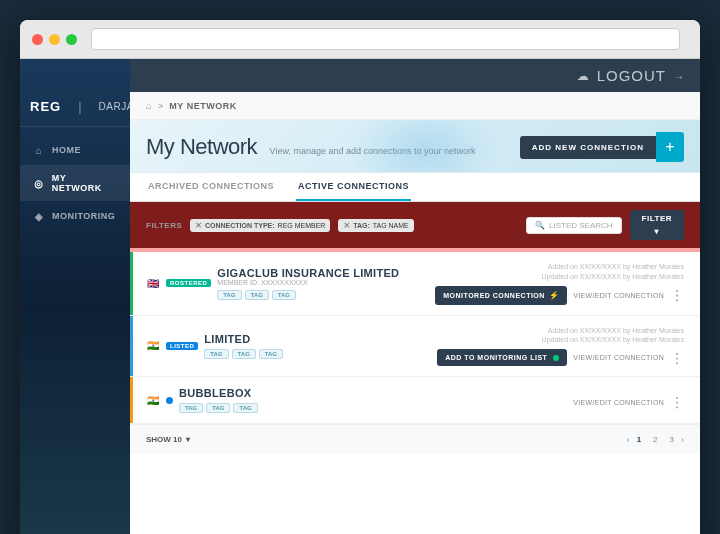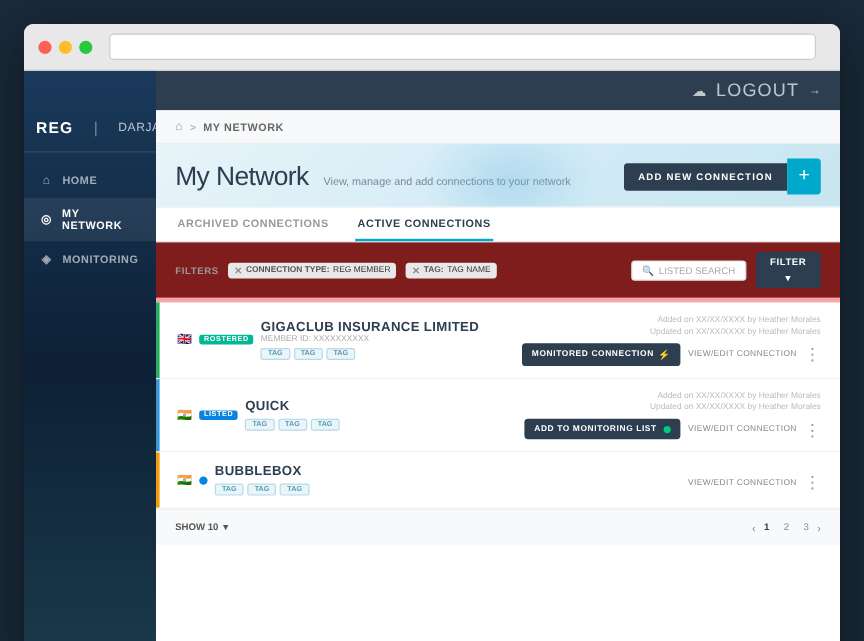--- a/index.html
+++ b/index.html
@@ -586,21 +586,21 @@
                 <span class="more-btn">⋮</span>
               </div>
             </div>
           </div>
 
           <div class="connection-item">
             <div class="connection-left-bar bar-blue"></div>
             <div class="connection-flag">🇮🇳</div>
             <span class="connection-badge listed">LISTED</span>
             <div class="connection-info">
-              <div class="connection-name">QUICK</div>
+              <div class="connection-name">LIMITED</div>
               <div class="connection-meta"></div>
               <div class="connection-tags">
                 <span class="conn-tag">TAG</span>
                 <span class="conn-tag">TAG</span>
                 <span class="conn-tag">TAG</span>
               </div>
             </div>
             <div class="connection-right">
               <div class="connection-dates">
                 <div>Added on XX/XX/XXXX by Heather Morales</div>

